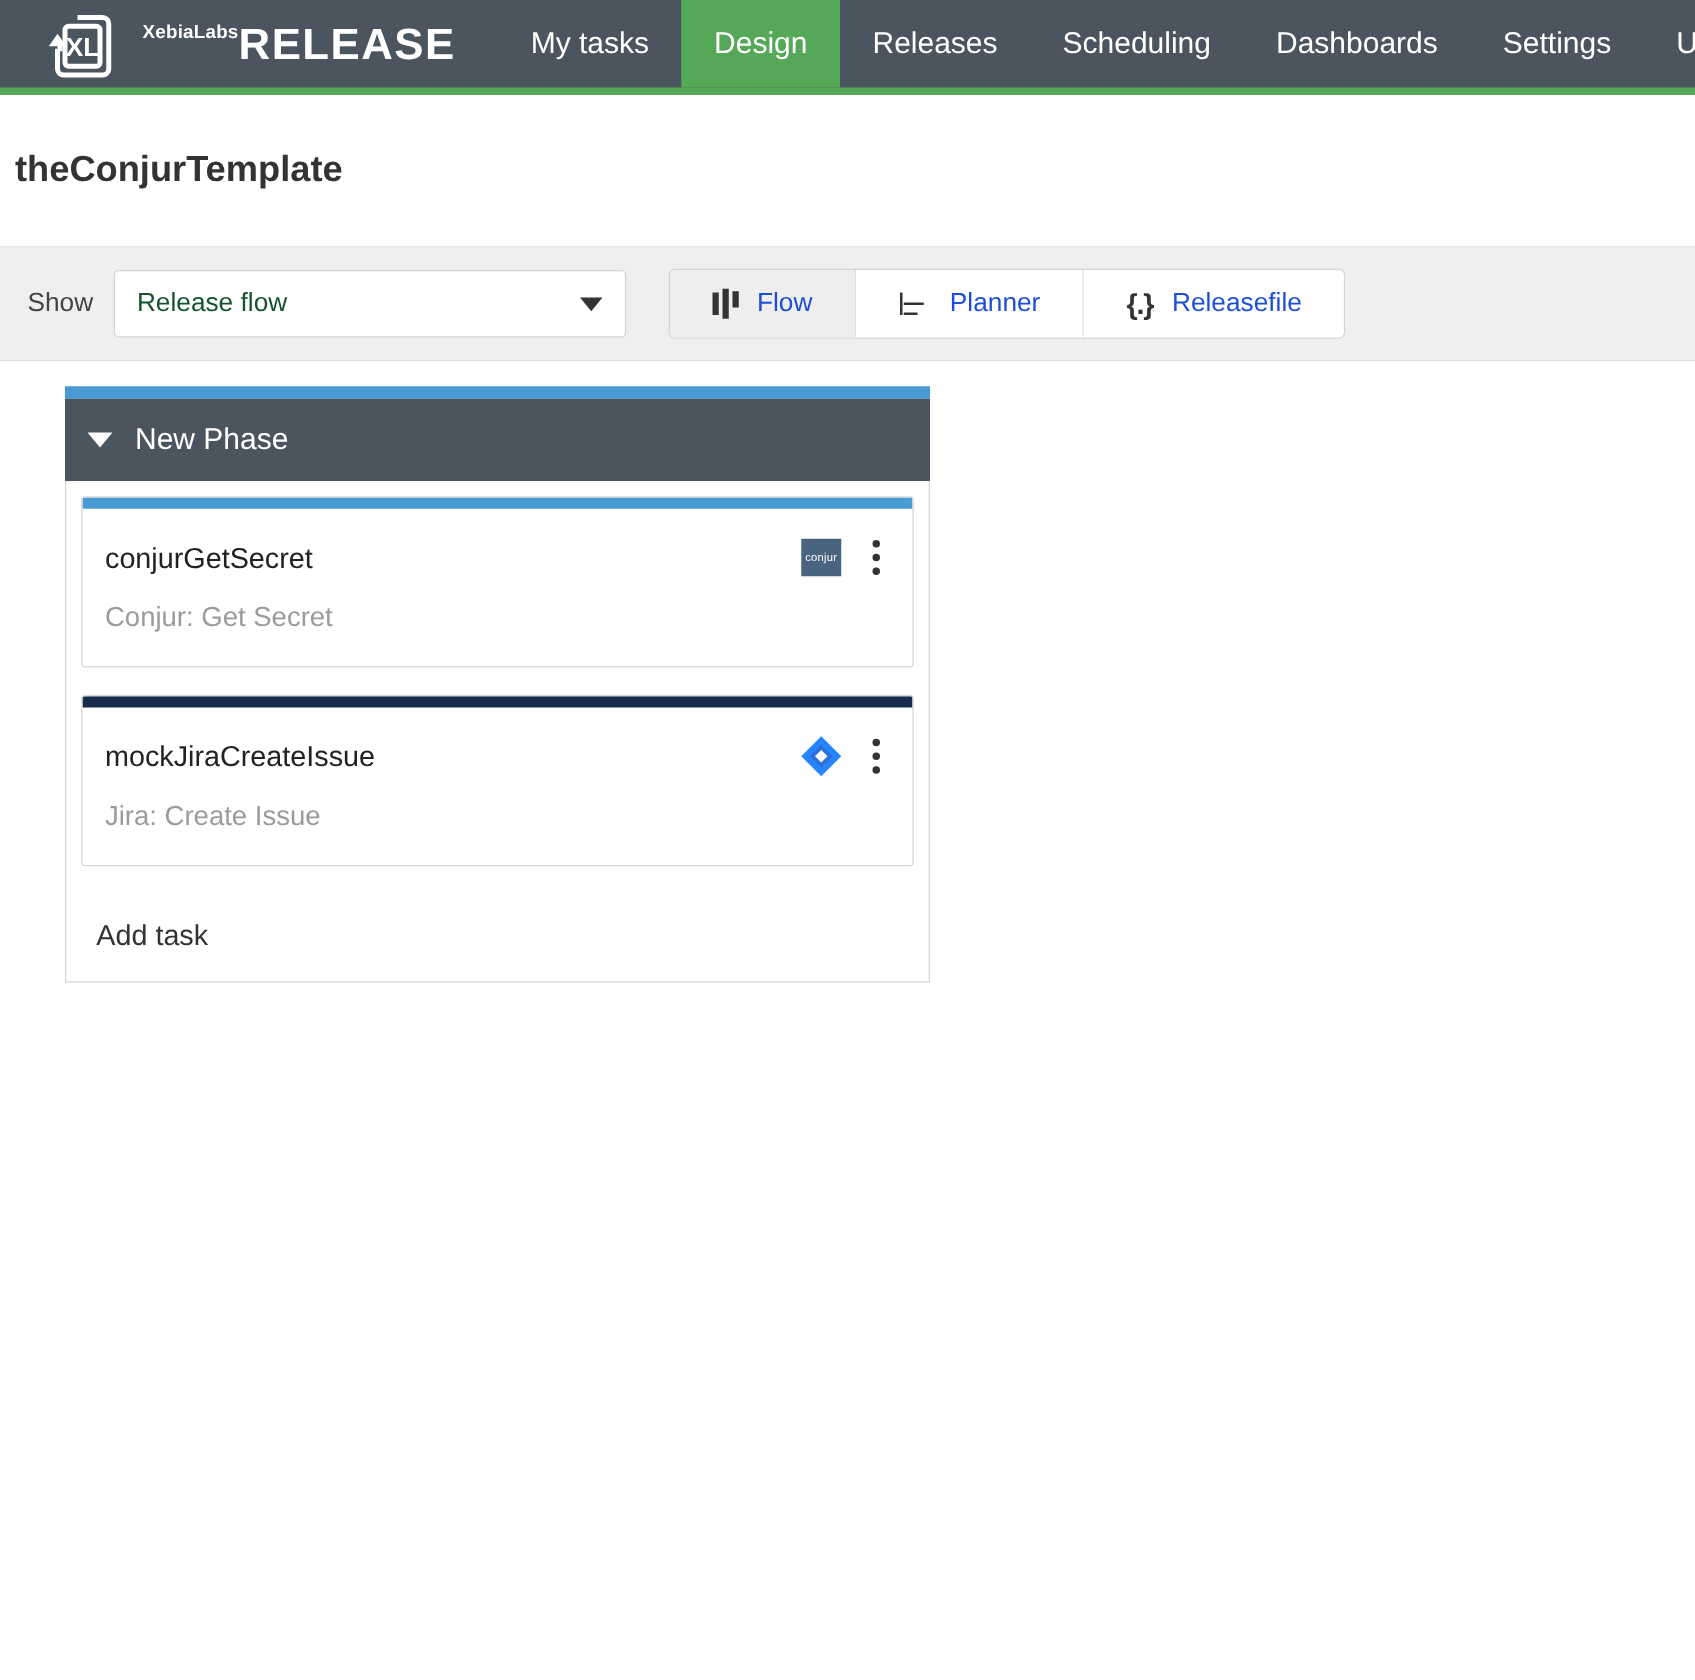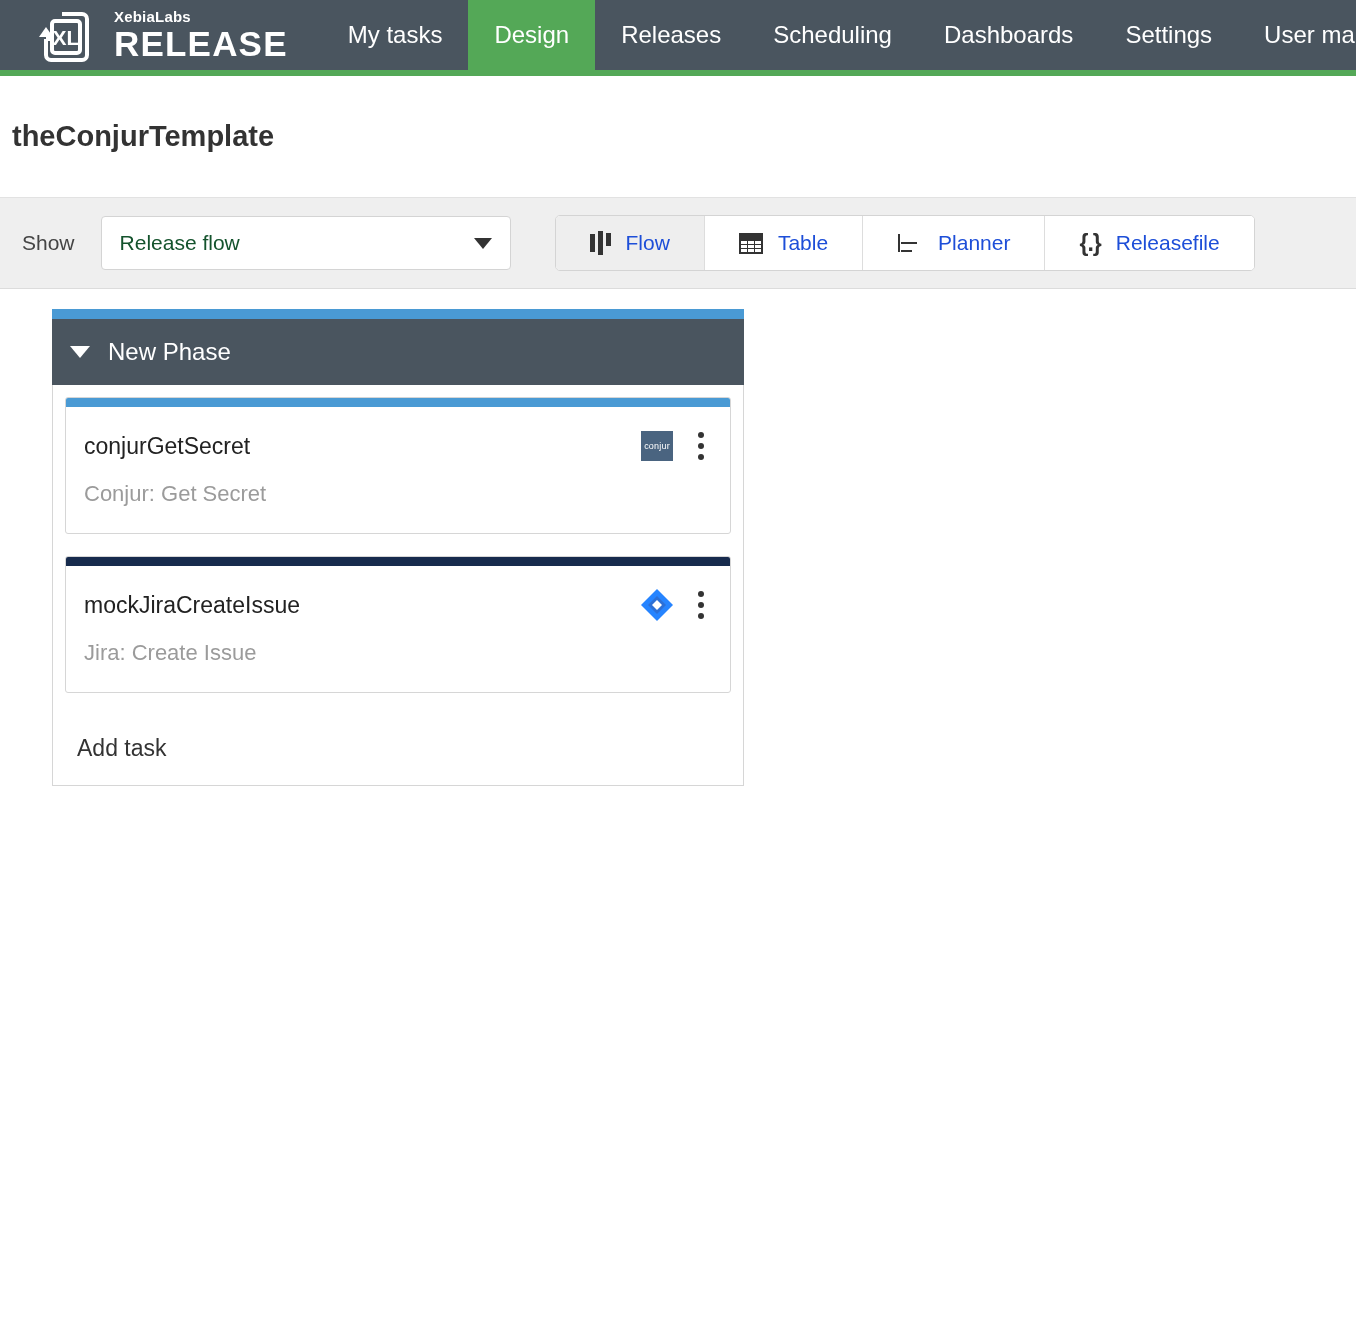--- a/index.html
+++ b/index.html
@@ -38,21 +38,21 @@
     flex: 0 0 auto;
     height: 70px;
   }
   .brand-mark {
     width: 72px;
     height: 60px;
     position: relative;
     flex: 0 0 auto;
     text-decoration: underline;
   }
-  .brand-text { display: flex; flex-direction: column; justify-content: center; }
+  .brand-text { display: flex; flex-direction: row; justify-content: center; }
   .brand-sub {
     color: #ffffff;
     font-size: 15px;
     font-weight: bold;
     letter-spacing: 0.2px;
     line-height: 1.05;
     margin-bottom: 1px;
   }
   .brand-main {
     color: #ffffff;
@@ -98,21 +98,21 @@
 
   
   .toolbar {
     height: 92px;
     background: #efefef;
     border-top: 1px solid #e2e2e2;
     border-bottom: 1px solid #dcdcdc;
     display: flex;
     align-items: center;
     padding-left: 22px;
-    gap: 22px;
+    gap: 12px;
     overflow: hidden;
   }
   .show-label {
     font-size: 21px;
     color: #444444;
     padding-right: 4px;
   }
   .select-box {
     width: 410px;
     height: 54px;
@@ -330,43 +330,20 @@
   <div class="btn-group">
     <div class="view-btn active">
       <span class="ico-flow">
           <i></i>
           <i></i>
           <i></i>
         </span>
       <span class="view-btn-label">Flow</span>
     </div>
 
-    <div class="view-btn">
-      <span class="ico-table">
-        <span class="thead"></span>
-        <span class="tbody">
-          <span class="trow">
-              <span></span>
-              <span></span>
-              <span></span>
-            </span>
-          <span class="trow">
-              <span></span>
-              <span></span>
-              <span></span>
-            </span>
-          <span class="trow">
-              <span></span>
-              <span></span>
-              <span></span>
-            </span>
-        </span>
-      </span>
-      <span class="view-btn-label">Table</span>
-    </div>
 
     <div class="view-btn">
       <span class="ico-planner">
           <em></em>
           <b></b>
           <b></b>
           <b></b>
         </span>
       <span class="view-btn-label">Planner</span>
     </div>

